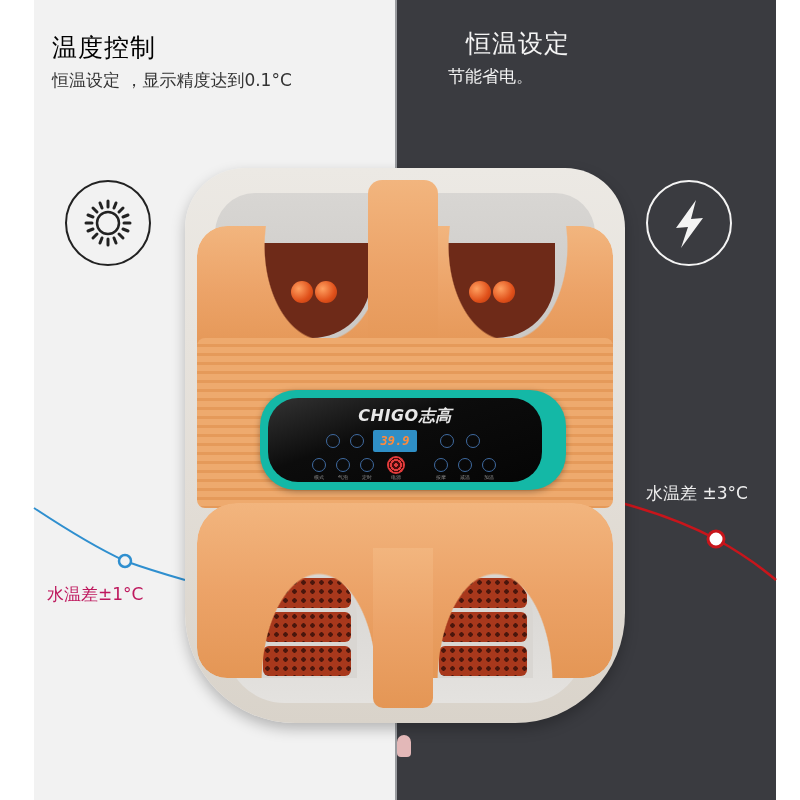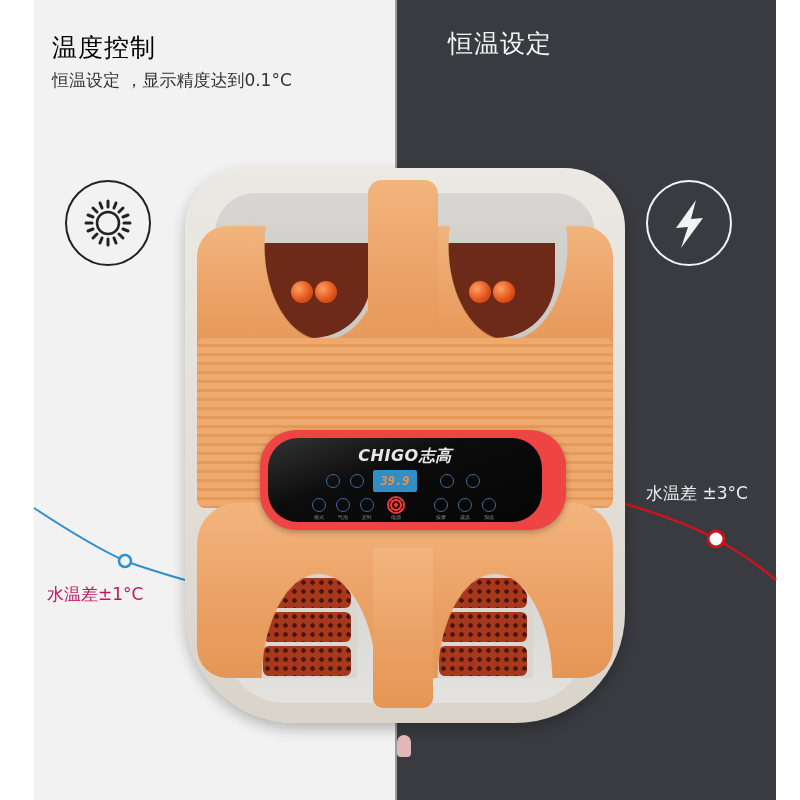--- a/index.html
+++ b/index.html
@@ -7,21 +7,21 @@
   body { position:relative; font-family:"DejaVu Sans", "Liberation Sans", sans-serif; }
 
   .panel-left { position:absolute; left:34px; top:0; width:362px; height:800px; background:#f2f2f2; }
   .panel-right { position:absolute; left:396px; top:0; width:380px; height:800px; background:#3a3b40; }
   .divider { position:absolute; left:395px; top:0; width:2px; height:800px; background:#9a9ca0; }
 
   .feature-title { position:absolute; font-size:25px; letter-spacing:1px; }
   .feature-desc { position:absolute; font-size:17px; line-height:28px; }
   .left-title { left:52px; top:31px; color:#000000; }
   .left-desc { left:52px; top:66px; color:#333; }
-  .right-title { left:448px; top:27px; color:#f4f4f4; }
+  .right-title { left:466px; top:27px; color:#f4f4f4; }
   .right-desc { left:448px; top:62px; color:#f4f4f4; width:330px; }
 
   .icon-circle { position:absolute; width:86px; height:86px; border-radius:50%; }
   .sun-wrap { left:65px; top:180px; border:2px solid #222; }
   .bolt-wrap { left:646px; top:180px; border:2px solid #f4f4f4; }
 
   .callout-label { position:absolute; font-size:17px; }
   .callout-left { left:47px; top:583px; color:#be185d; }
   .callout-right { left:646px; top:482px; color:#eee; }
 
@@ -47,21 +47,21 @@
   .foot-top { position:absolute; top:75px; width:118px; height:95px; border-radius:0 0 60px 60px; background:#6e2a18; overflow:hidden; }
   .foot-top.l { left:68px; } .foot-top.r { left:252px; }
   .ball { position:absolute; width:22px; height:22px; border-radius:50%; background:radial-gradient(circle at 35% 35%,#ffa060,#e0501a 60%,#b03a10); top:38px; }
 
   .foot-bottom { position:absolute; top:400px; width:100px; height:110px; background:#d9d6d2; border-radius:50px 50px 0 0; overflow:hidden; }
   .foot-bottom.l { left:72px; } .foot-bottom.r { left:248px; }
   .roller { position:absolute; left:6px; width:88px; height:30px; border-radius:6px;
             background:radial-gradient(circle,#4a160c 2px,transparent 2.5px) 0 0/9px 9px,#a8381c; }
 
   .control-panel { position:absolute; left:75px; top:222px; width:306px; height:100px; border-radius:36px;
-                   background:#ef4444; box-shadow:0 2px 6px rgba(0,0,0,0.3);margin-top:40px; }
+                   background:#14b8a6; box-shadow:0 2px 6px rgba(0,0,0,0.3); }
   .control-inner { position:absolute; left:8px; top:8px; width:274px; height:84px; border-radius:30px;
                    background:linear-gradient(160deg,#333 0%,#0c0c0c 40%,#050505 100%); overflow:hidden; }
   .brand { position:absolute; left:0; top:8px; width:100%; text-align:center; color:#e8e8e8; font-weight:bold; font-style:italic; font-size:16px; letter-spacing:0.5px; }
   .display { position:absolute; left:105px; top:32px; width:44px; height:22px; background:#2f8fc6; border-radius:2px;
              color:#ff8a3a; font-family:"DejaVu Sans Mono", monospace; font-size:12px; font-weight:bold; text-align:center; line-height:22px; font-style:italic; }
   .btn { position:absolute; width:14px; height:14px; border-radius:50%; border:1px solid #3f6aa0; }
   .btn-label { position:absolute; font-size:5px; color:#8a8a8a; width:24px; text-align:center; }
   .power { position:absolute; left:119px; top:58px; width:18px; height:18px; border-radius:50%;
            background:radial-gradient(circle,#e23b3b 0 2px,#4a0a0a 2px 4px,#e23b3b 4px 6px,#4a0a0a 6px 7px,#e23b3b 7px 9px); }
 
@@ -72,20 +72,21 @@
 
 <div class="panel-left"></div>
 <div class="panel-right"></div>
 <div class="divider"></div>
 
 <div class="feature-title left-title">温度控制</div>
 <div class="feature-desc left-desc">恒温设定 ，显示精度达到0.1°C</div>
 
 <div class="feature-title right-title">恒温设定</div>
 <div class="feature-desc right-desc">
+  <div>节能省电。</div>
 </div>
 
 <div class="icon-circle sun-wrap">
   <svg width="82" height="82" viewBox="0 0 82 82">
     <circle cx="41" cy="41" r="11" fill="none" stroke="#222" stroke-width="2.5"></circle>
     <g stroke="#222" stroke-width="3" stroke-linecap="round">
       <line x1="41" y1="19" x2="41" y2="25"></line>
         <line x1="41" y1="57" x2="41" y2="63"></line>
       <line x1="19" y1="41" x2="25" y2="41"></line>
         <line x1="57" y1="41" x2="63" y2="41"></line>

